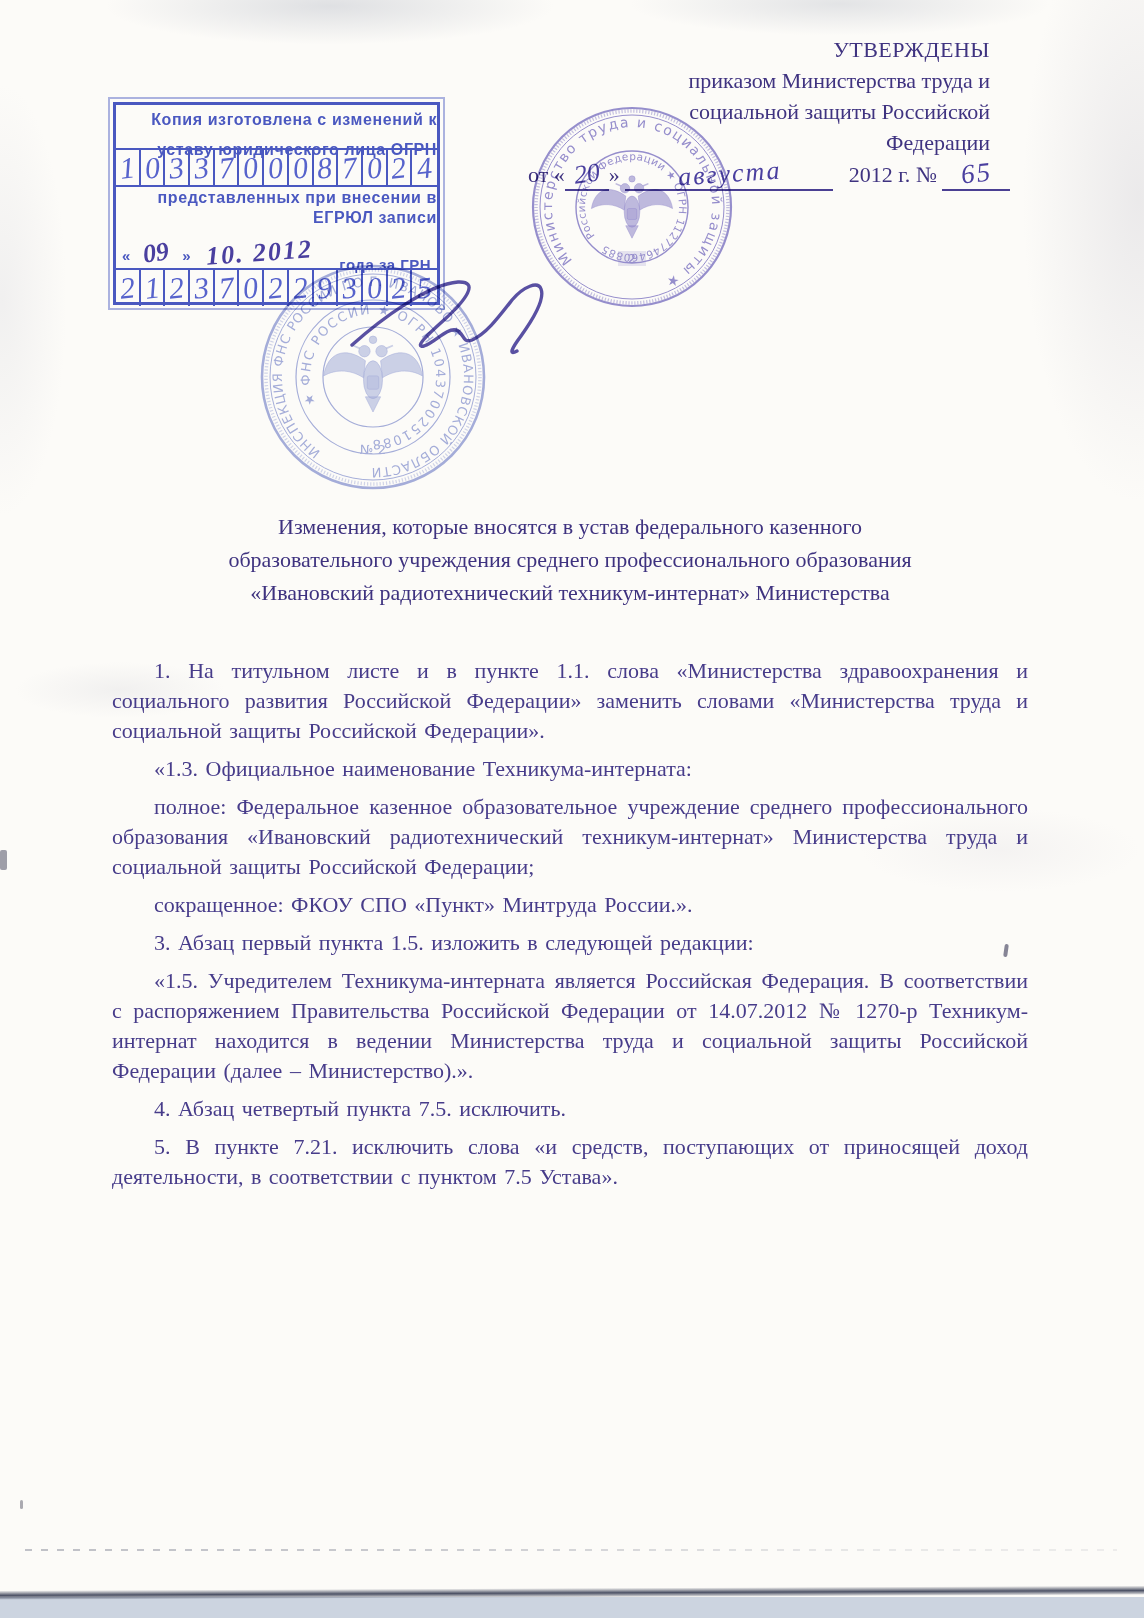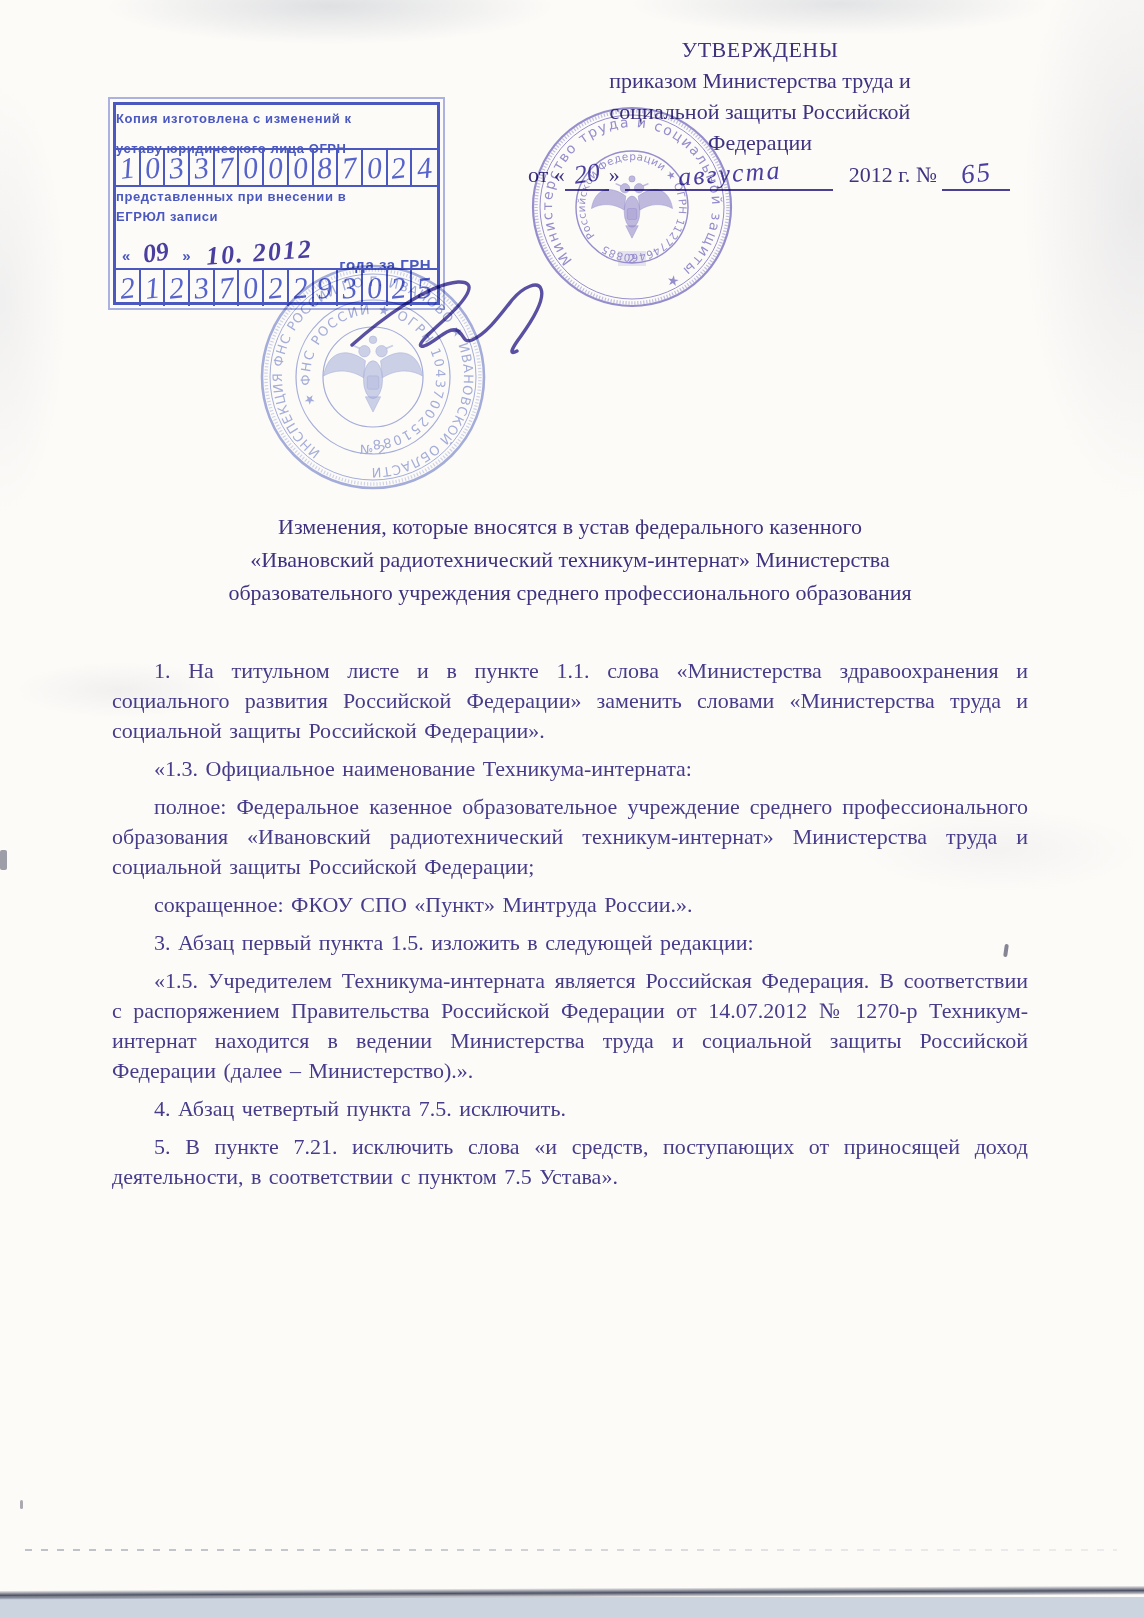--- a/index.html
+++ b/index.html
@@ -9,35 +9,35 @@
     background:
       radial-gradient(ellipse 320px 55px at 330px 6px, rgba(175,180,192,.38), transparent 70%),
       radial-gradient(ellipse 300px 45px at 840px 4px, rgba(175,180,192,.33), transparent 70%),
       radial-gradient(ellipse 160px 420px at 1138px 200px, rgba(196,194,204,.30), transparent 72%),
       radial-gradient(ellipse 90px 300px at 2px 300px, rgba(200,200,210,.22), transparent 72%),
       radial-gradient(ellipse 150px 40px at 120px 690px, rgba(190,190,200,.18), transparent 70%),
       radial-gradient(ellipse 200px 60px at 1000px 850px, rgba(205,200,210,.16), transparent 70%),
       #fcfbf8;
   }
   
-  .approval{position:absolute;left:530px;top:34px;width:460px;text-align:center;
+  .approval{position:absolute;left:530px;top:34px;width:460px;text-align:right;
     font-size:22px;line-height:31px;color:#3f3380;}
   .approval .heading{letter-spacing:.5px;}
   .date-line{position:absolute;left:528px;top:158px;width:500px;font-size:22px;
     color:#3f3380;white-space:nowrap;}
   .uline{display:inline-block;border-bottom:2px solid #4a3f93;text-align:center;vertical-align:baseline;}
   .hw{font-style:italic;color:#4a3f9f;font-family:"Liberation Serif",serif;}
   .hw-day{font-size:26px;display:inline-block;transform:rotate(-8deg);}
   .hw-month{font-size:26px;display:inline-block;transform:rotate(-4deg);letter-spacing:2px;}
   .hw-num{font-size:27px;display:inline-block;transform:rotate(-6deg);letter-spacing:2px;}
   
   .copy-box{position:absolute;left:113px;top:102px;width:327px;height:203px;box-sizing:border-box;
     border:3px solid #4a58c0;outline:2px solid rgba(74,88,192,.45);outline-offset:3px;
     color:#4a58c0;font-family:"Liberation Sans","DejaVu Sans",sans-serif;font-weight:bold;}
-  .box-line{position:absolute;left:0;width:100%;text-align:left;font-size:13px;letter-spacing:.6px;}
+  .box-line{position:absolute;left:0;width:100%;text-align:right;font-size:16px;letter-spacing:.6px;}
   .digit-grid{position:absolute;left:0;width:100%;display:grid;grid-template-columns:repeat(13,1fr);
     border-top:2.5px solid #4a58c0;border-bottom:2.5px solid #4a58c0;box-sizing:border-box;}
   .digit-grid .cell{border-right:2px solid #4a58c0;overflow:visible;text-align:center;}
   .digit-grid .cell:last-child{border-right:none;}
   .digit{display:inline-block;font-family:"Liberation Serif",serif;font-style:italic;font-weight:normal;
     font-size:30px;line-height:36px;color:#5763cc;transform:rotate(-6deg);}
   .box-date{position:absolute;left:6px;top:133px;width:100%;font-size:15px;}
   .box-date .u{display:inline-block;border-bottom:2px solid #5763cc;text-align:center;}
   .grn-label{position:absolute;right:6px;top:151px;font-size:15px;letter-spacing:.5px;}
   
@@ -200,22 +200,22 @@
              C 106 84, 116 70, 126 72
              C 134 74, 132 86, 142 82
              C 156 76, 168 60, 182 42
              C 194 28, 208 23, 211 31
              C 215 41, 204 60, 191 78
              C 182 90, 178 98, 187 93" fill="none" stroke="#4c42a0" stroke-width="3.4" stroke-linecap="round" opacity=".92"></path>
   </svg>
 
   <div class="doc-title">
     <div>Изменения, которые вносятся в устав федерального казенного</div>
+    <div>образовательного учреждения среднего профессионального образования</div>
     <div>«Ивановский радиотехнический техникум-интернат» Министерства</div>
-    <div>образовательного учреждения среднего профессионального образования</div>
   </div>
 
   <div class="doc-body">
     <p>1. На титульном листе и в пункте 1.1. слова «Министерства здравоохранения и социального развития Российской Федерации» заменить словами «Министерства труда и социальной защиты Российской Федерации».</p>
     <p>«1.3. Официальное наименование Техникума-интерната:</p>
     <p>полное: Федеральное казенное образовательное учреждение среднего профессионального образования «Ивановский радиотехнический техникум-интернат» Министерства труда и социальной защиты Российской Федерации;</p>
     <p>сокращенное: ФКОУ СПО «Пункт» Минтруда России.».</p>
     <p>3. Абзац первый пункта 1.5. изложить в следующей редакции:</p>
     <p>«1.5. Учредителем Техникума-интерната является Российская Федерация. В соответствии с распоряжением Правительства Российской Федерации от 14.07.2012 № 1270-р Техникум-интернат находится в ведении Министерства труда и социальной защиты Российской Федерации (далее – Министерство).».</p>
     <p>4. Абзац четвертый пункта 7.5. исключить.</p>

